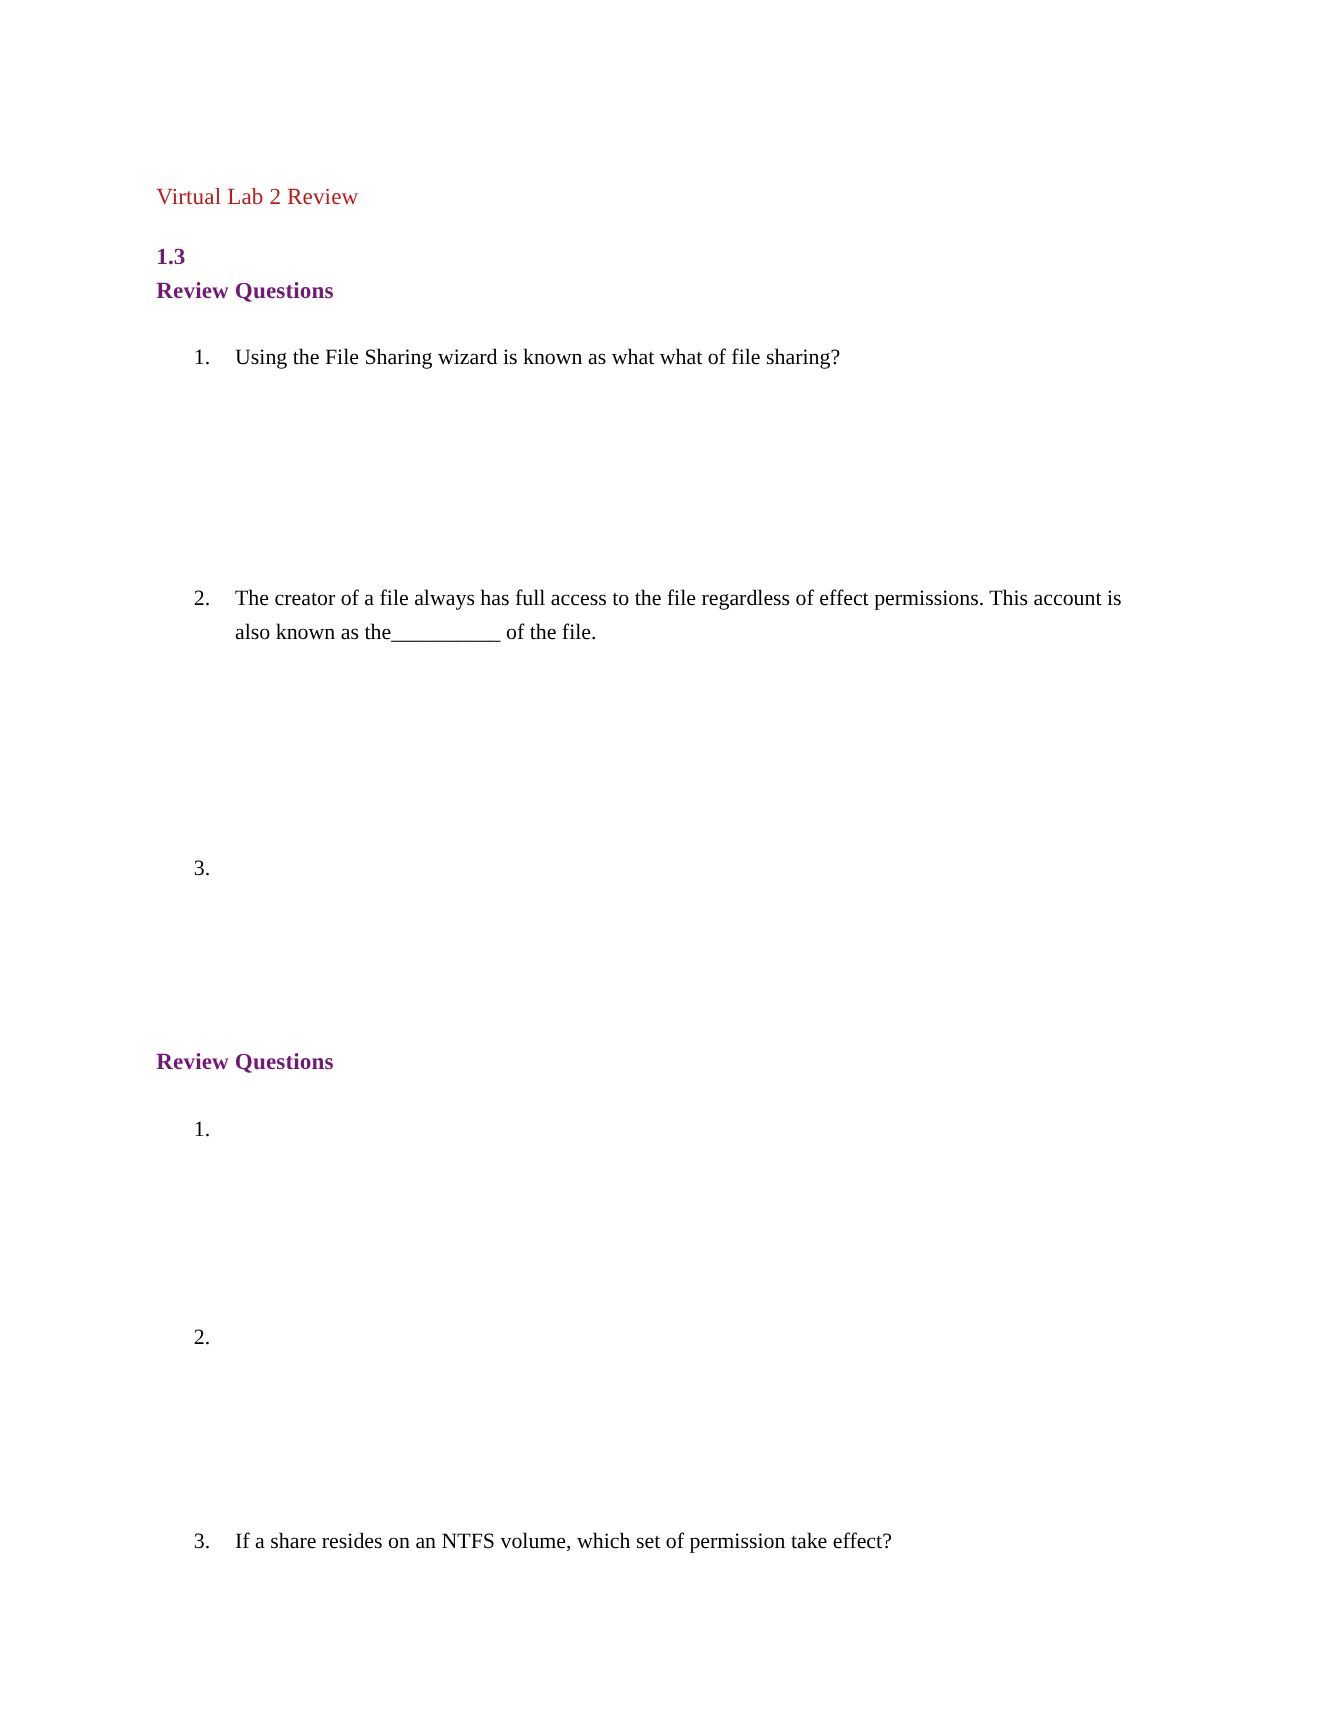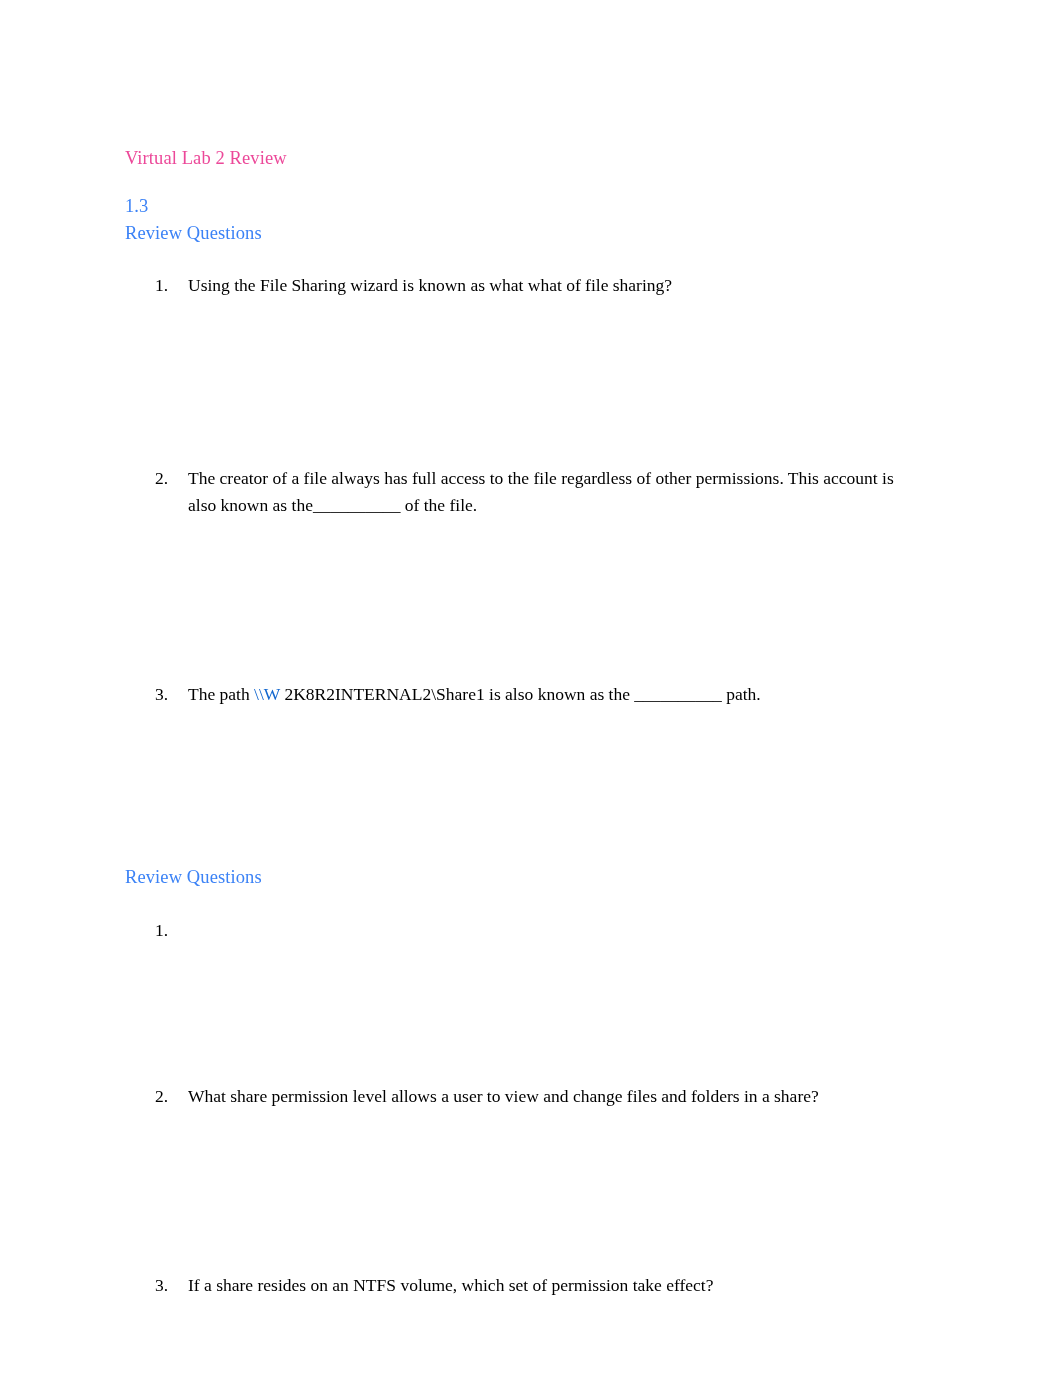--- a/index.html
+++ b/index.html
@@ -20,32 +20,32 @@
     position: relative;
     width: 1062px;
     height: 1377px;
     background: #ffffff;
     box-sizing: border-box;
     padding: 148px 160px 0 125px;
   }
 
   
   .doc-title {
-    color: #ec4899;
+    color: #b91c1c;
     font-size: 18.5px;
     line-height: 1.18;
     margin: 0;
     font-weight: normal;
     letter-spacing: 0.1px;
   }
   .section-head {
-    color: #3b82f6;
+    color: #701a75;
     font-size: 18.5px;
     line-height: 1.45;
-    font-weight: normal;
+    font-weight: bold;
     letter-spacing: 0.1px;
   }
   .section-head .sec-num { display: block; }
   .section-head .sec-label { display: block; }
 
   .spacer-title-to-sec { height: 23px; }
 
   
   ol.qlist {
     list-style: none;
@@ -97,46 +97,44 @@
 
   <ol class="qlist">
     <li>
       <span class="qnum">1.</span>
       <span class="qtext">Using the File Sharing wizard is known as what what of file sharing?</span>
       <span class="blank-space ans-gap-1"></span>
     </li>
 
     <li>
       <span class="qnum">2.</span>
-      <span class="qtext">The creator of a file always has full access to the file regardless of other permissions. This account is also known as the__________ of the file.</span>
+      <span class="qtext">The creator of a file always has full access to the file regardless of effect permissions. This account is also known as the__________ of the file.</span>
       <span class="blank-space ans-gap-2"></span>
     </li>
 
     <li>
       <span class="qnum">3.</span>
-      <span class="qtext"><span>The path </span><span class="link-blue">\\W</span><span> 2K8R2INTERNAL2\Share1 is also known as the __________ path.</span></span>
       <span class="blank-space ans-gap-3"></span>
     </li>
   </ol>
 
   <div class="section-head">
     <span class="sec-label">Review Questions</span>
   </div>
 
   <div class="sec-gap"></div>
 
   <ol class="qlist">
     <li>
       <span class="qnum">1.</span>
       <span class="blank-space ans-gap-1"></span>
     </li>
 
     <li>
       <span class="qnum">2.</span>
-      <span class="qtext">What share permission level allows a user to view and change files and folders in a share?</span>
       <span class="blank-space ans-gap-2"></span>
     </li>
 
     <li>
       <span class="qnum">3.</span>
       <span class="qtext">If a share resides on an NTFS volume, which set of permission take effect?</span>
     </li>
   </ol>
 
 </div>

